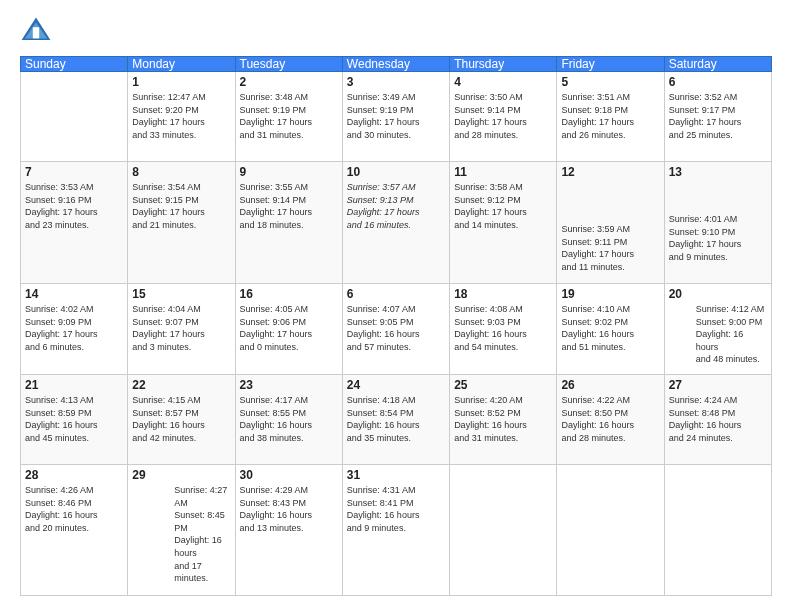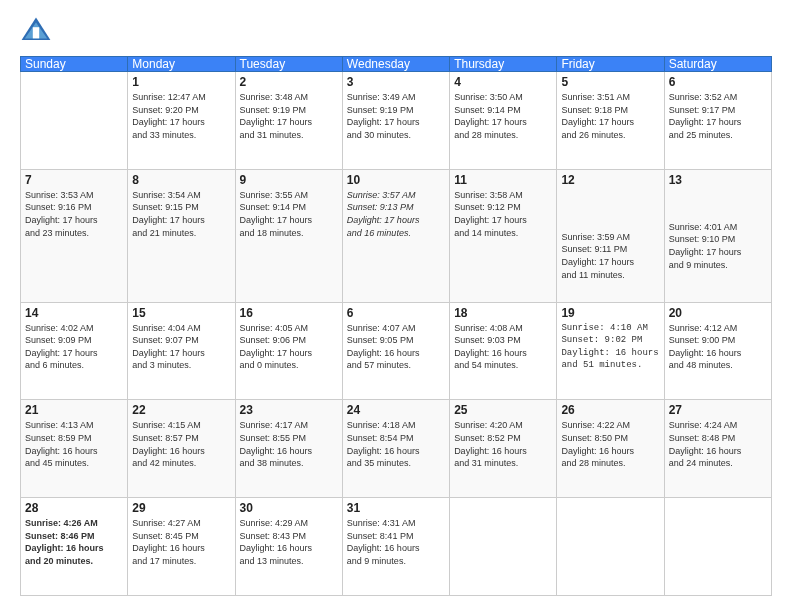--- a/index.html
+++ b/index.html
@@ -259,28 +259,28 @@
           </td>
           <td>
             <span class="day-num">18</span>
             <div class="day-info" style="white-space: pre-line;">Sunrise: 4:08 AM
 Sunset: 9:03 PM
 Daylight: 16 hours
 and 54 minutes.</div>
           </td>
           <td>
             <span class="day-num">19</span>
-            <div class="day-info" style="white-space: pre-line; font-family: Liberation Mono, monospace;">Sunrise: 4:10 AM
+            <div class="day-info" style="white-space: pre-line;">Sunrise: 4:10 AM
 Sunset: 9:02 PM
 Daylight: 16 hours
 and 51 minutes.</div>
           </td>
           <td>
             <span class="day-num">20</span>
-            <div class="day-info" style="white-space: pre-line;">Sunrise: 4:12 AM
+            <div class="day-info" style="white-space: pre-line; margin-left: 27px;">Sunrise: 4:12 AM
 Sunset: 9:00 PM
 Daylight: 16 hours
 and 48 minutes.</div>
           </td>
         </tr>
         <tr>
           <td>
             <span class="day-num">21</span>
             <div class="day-info" style="white-space: pre-line;">Sunrise: 4:13 AM
 Sunset: 8:59 PM
@@ -326,28 +326,28 @@
             <span class="day-num">27</span>
             <div class="day-info" style="white-space: pre-line;">Sunrise: 4:24 AM
 Sunset: 8:48 PM
 Daylight: 16 hours
 and 24 minutes.</div>
           </td>
         </tr>
         <tr>
           <td>
             <span class="day-num">28</span>
-            <div class="day-info" style="white-space: pre-line; font-weight: bold;">Sunrise: 4:26 AM
+            <div class="day-info" style="white-space: pre-line;">Sunrise: 4:26 AM
 Sunset: 8:46 PM
 Daylight: 16 hours
 and 20 minutes.</div>
           </td>
           <td>
             <span class="day-num">29</span>
-            <div class="day-info" style="white-space: pre-line;">Sunrise: 4:27 AM
+            <div class="day-info" style="white-space: pre-line; margin-left: 42px;">Sunrise: 4:27 AM
 Sunset: 8:45 PM
 Daylight: 16 hours
 and 17 minutes.</div>
           </td>
           <td>
             <span class="day-num">30</span>
             <div class="day-info" style="white-space: pre-line;">Sunrise: 4:29 AM
 Sunset: 8:43 PM
 Daylight: 16 hours
 and 13 minutes.</div>

